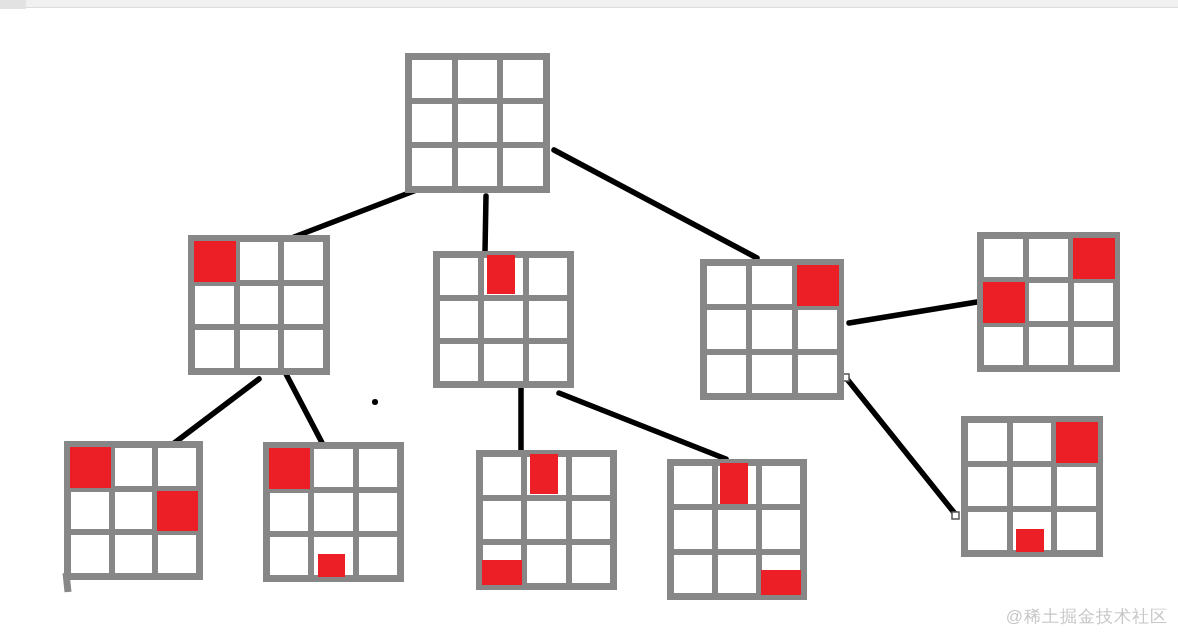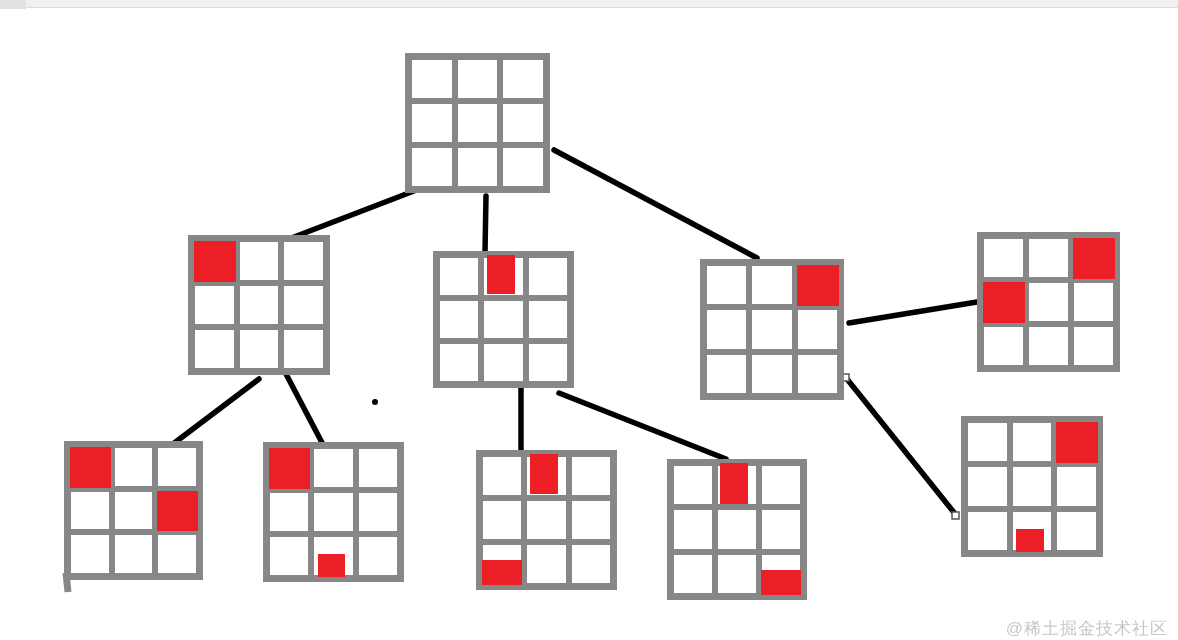--- a/index.html
+++ b/index.html
@@ -44,21 +44,21 @@
   .red{
     position:absolute;
     background:#ed1f26;
   }
   .red.full{ left:-1px; top:-1px; right:-2px; bottom:-2px; }
   .red.tall{ left:6%; top:-3px; width:74%; height:106%; }
   .red.short{ left:-1px; right:-1px; bottom:-2px; height:66%; }
   .red.small{ left:9%; width:72%; bottom:-2px; height:60%; }
   .watermark{
     position:absolute;
-    right:10px;bottom:0;
+    right:10px;bottom:12px;
     font-size:17px;
     color:#c7c7c7;
     letter-spacing:1px;
     user-select:none;
   }
 </style>
 </head>
 <body>
 
 <div class="stage">

